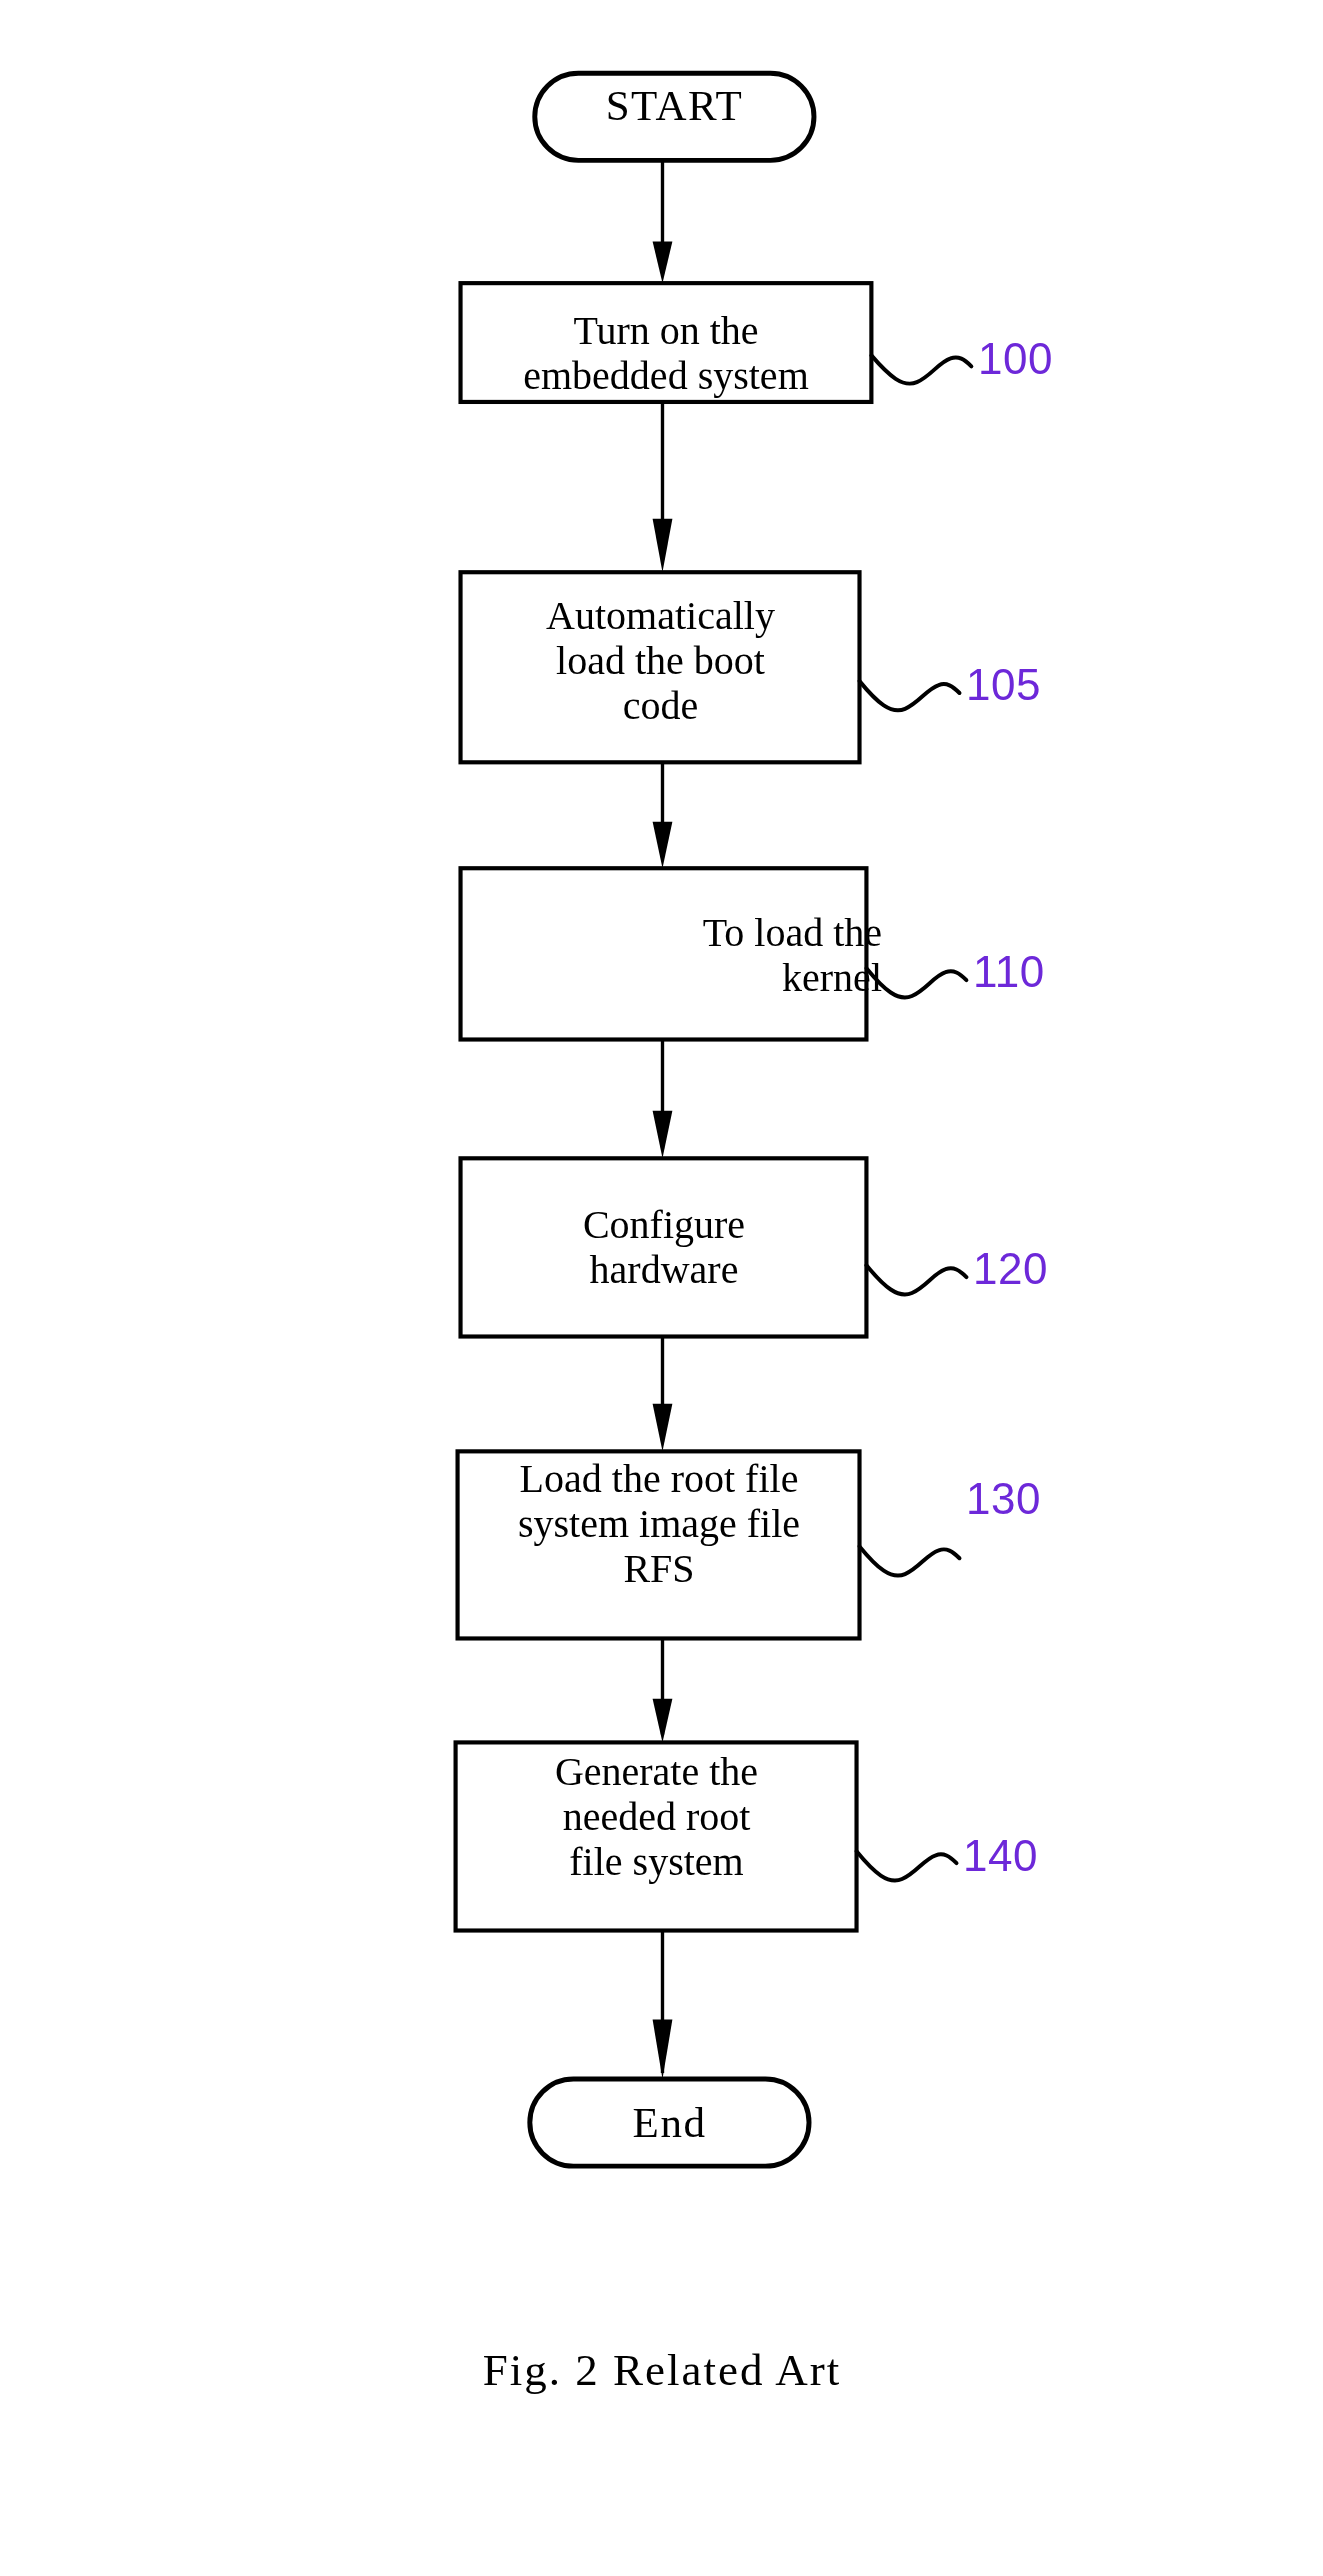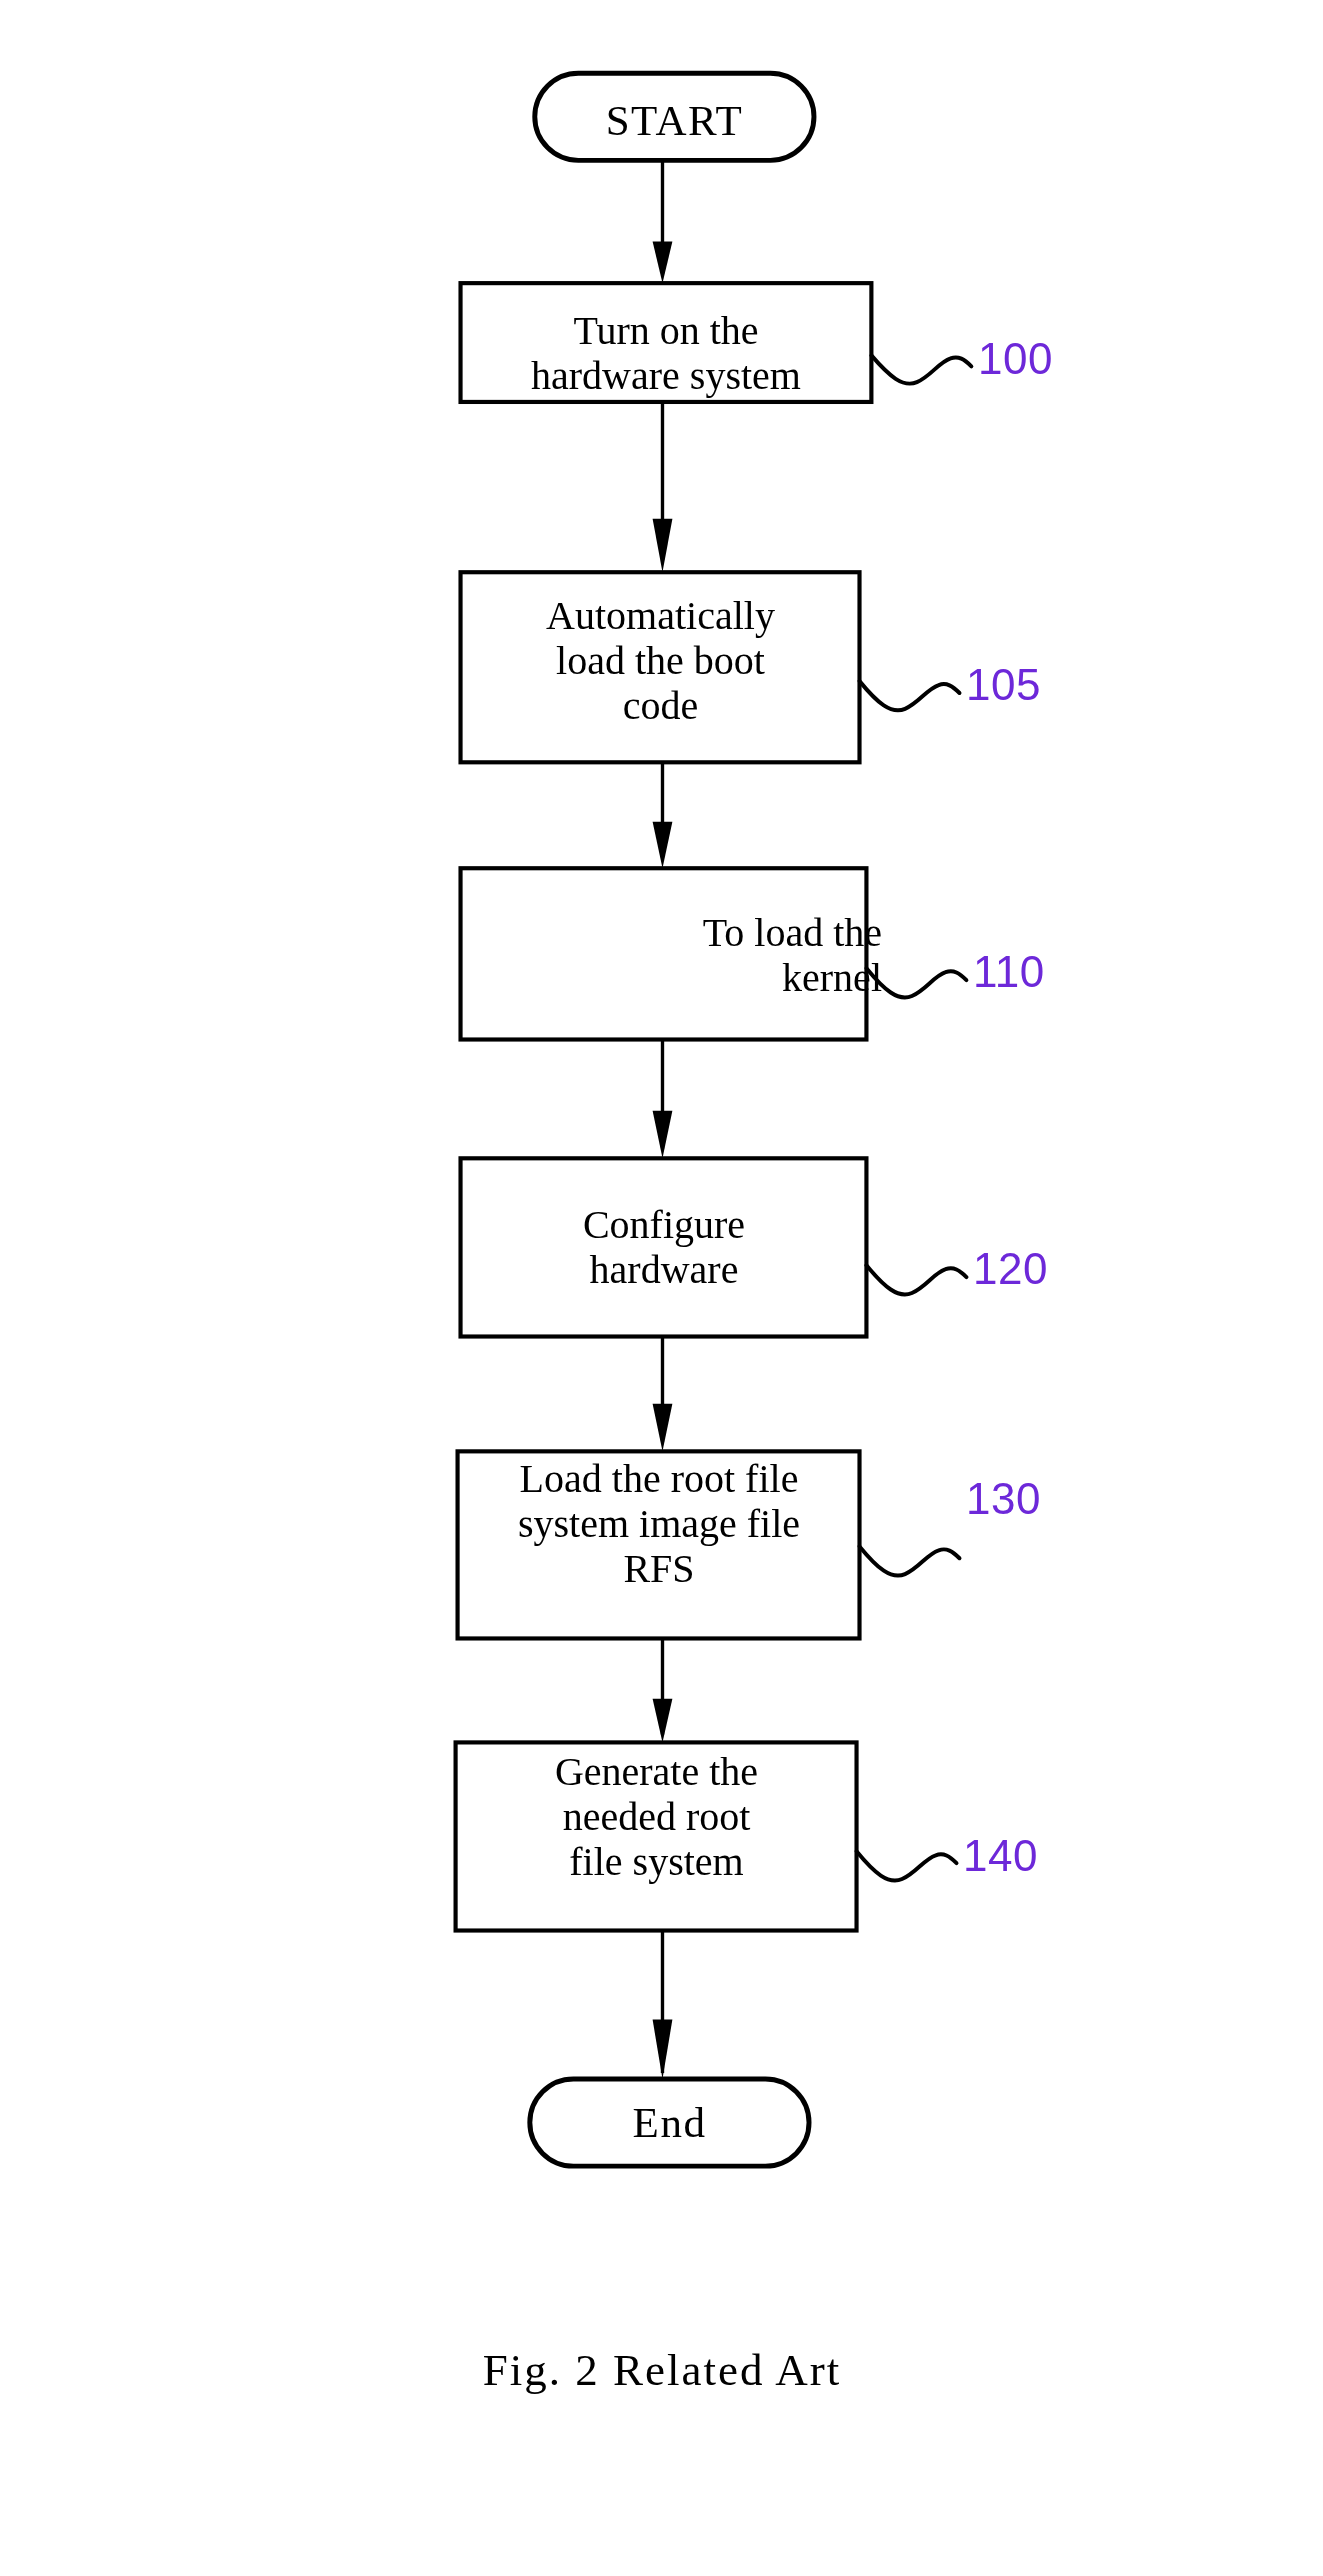--- a/index.html
+++ b/index.html
@@ -177,25 +177,25 @@
 
     <g>
       <line class="connector-line" x1="669" y1="1950" x2="669" y2="2094"></line>
       <polygon class="arrow-head" points="669,2100 659,2040 679,2040"></polygon>
     </g>
 
     <rect class="terminator-shape" x="535" y="2100" width="282" height="88" rx="44" ry="44"></rect>
 
   </svg>
 
-  <div class="node-text terminator-text" style="left:535px; top:97px; width:279px;">START</div>
+  <div class="node-text terminator-text" style="left:535px; top:82px; width:279px;">START</div>
 
   <div class="node-text process-text" style="left:436px; top:309px; width:460px;">
     <span class="txt-line">Turn on the</span>
-    <span class="txt-line">hardware system</span>
+    <span class="txt-line">embedded system</span>
   </div>
 
   <div class="node-text process-text" style="left:446px; top:594px; width:429px;">
     <span class="txt-line">Automatically</span>
     <span class="txt-line">load the boot</span>
     <span class="txt-line">code</span>
   </div>
 
   <div class="node-text process-text" style="left:446px; top:911px; width:436px;text-align:right;">
     <span class="txt-line">To load the</span>

